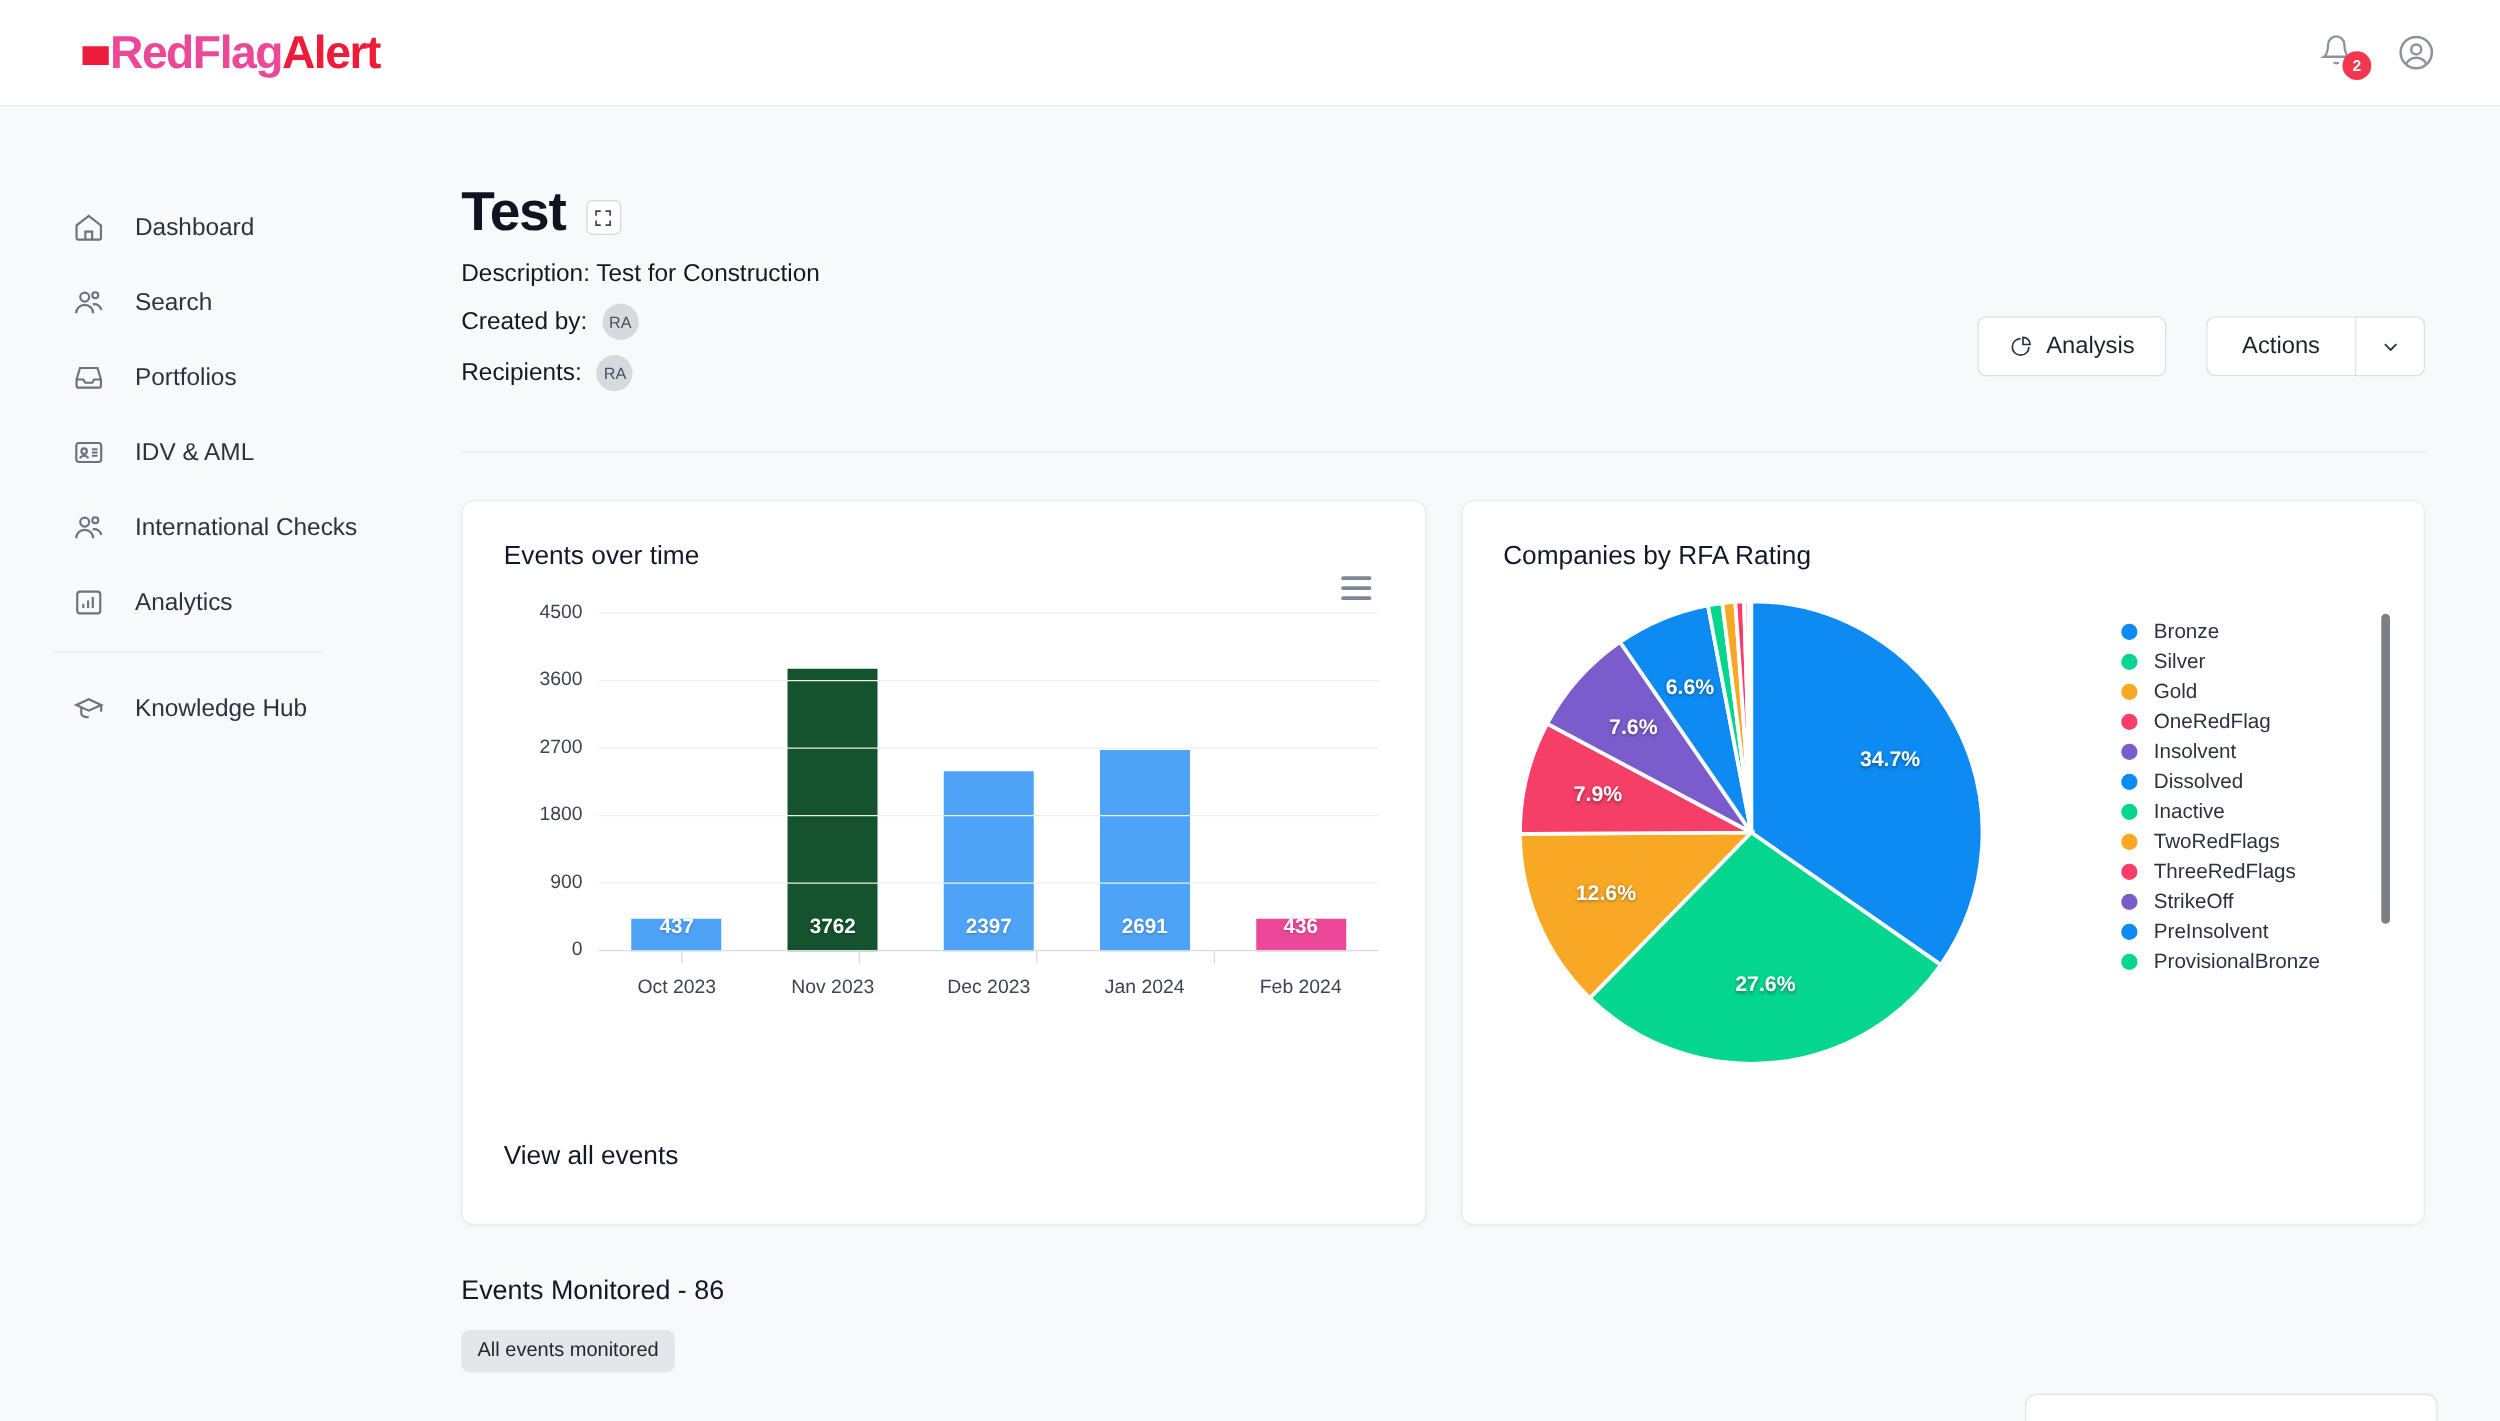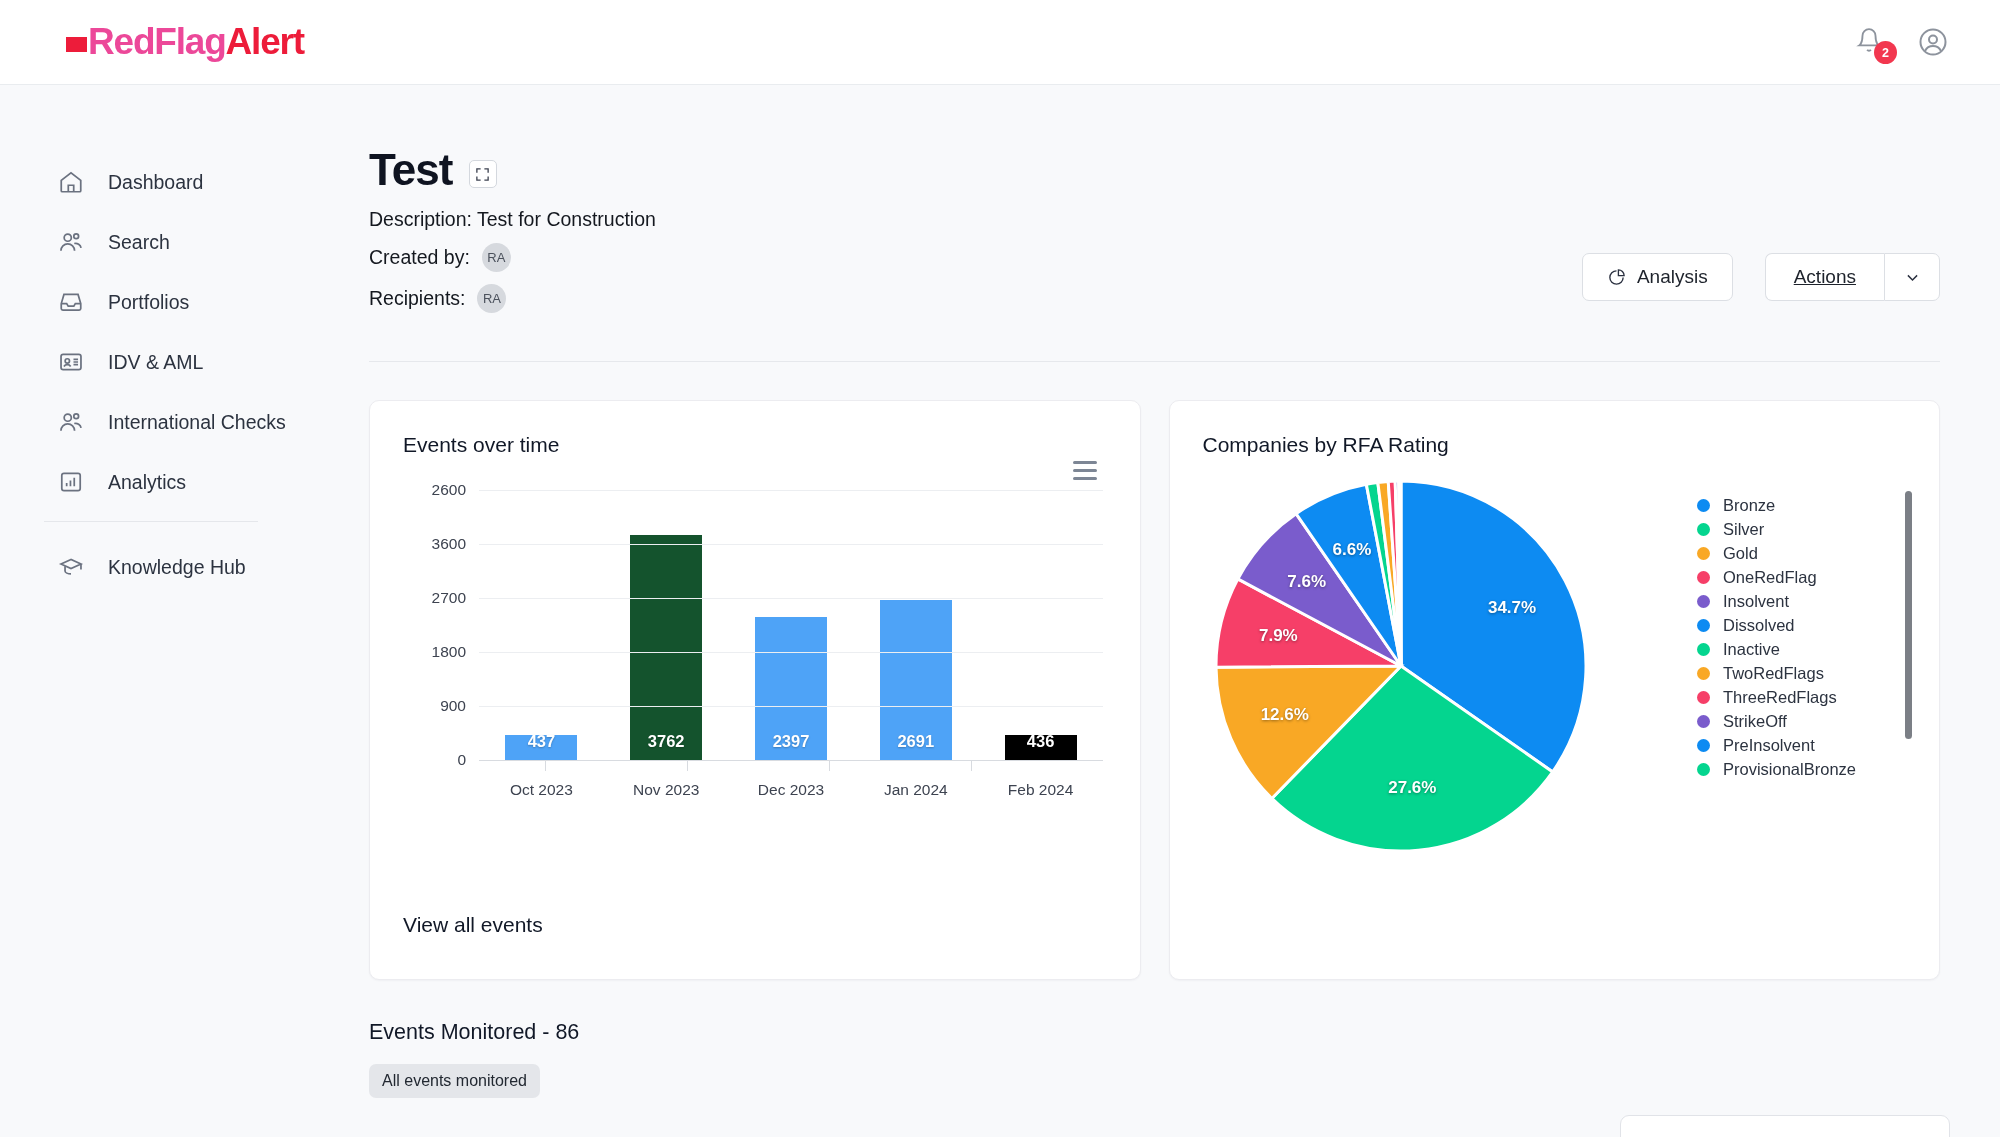--- a/index.html
+++ b/index.html
@@ -82,21 +82,21 @@
     font-size: 13px; font-weight: 500; margin-left: 12px;
   }
 
   .head-actions { position: absolute; top: 168px; right: 60px; display: flex; gap: 32px; }
   .btn {
     height: 48px; background: #fff; border: 1px solid #dcdfe4; border-radius: 7px;
     display: flex; align-items: center; justify-content: center; gap: 11px;
     font-size: 19px; color: #1d222b; cursor: pointer; padding: 0 24px;
   }
   .btn-split { display: flex; }
-  .btn-split .btn { border-radius: 7px 0 0 7px; border-right: none; padding: 0 28px; text-decoration: underline; }
+  .btn-split .btn { border-radius: 7px 0 0 7px; border-right: none; padding: 0 28px; }
   .btn-caret {
     width: 56px; height: 48px; background: #fff;
     border: 1px solid #dcdfe4; border-radius: 0 7px 7px 0;
     display: flex; align-items: center; justify-content: center; cursor: pointer;
   }
 
   .head-rule { height: 1px; background: #e6e8ec; margin: 48px 60px 0 39px; }
 
   
   .cards { display: flex; gap: 28px; padding: 38px 60px 0 39px; }
@@ -336,42 +336,42 @@
                 <div class="bar" style="height: 53.2667%; background: rgb(78, 163, 247);">
                   <div class="bar-val">2397</div>
                 </div>
               </div>
               <div class="bar-slot">
                 <div class="bar" style="height: 59.8%; background: rgb(78, 163, 247);">
                   <div class="bar-val">2691</div>
                 </div>
               </div>
               <div class="bar-slot">
-                <div class="bar" style="height: 9.68889%; background: #000000;">
+                <div class="bar" style="height: 9.68889%; background: #ec4899;">
                   <div class="bar-val">436</div>
                 </div>
               </div>
             </div>
         <div class="gridline axis" style="bottom: 0%;">
               <div class="ytick">0</div>
             </div>
             <div class="gridline" style="bottom: 20%;">
               <div class="ytick">900</div>
             </div>
             <div class="gridline" style="bottom: 40%;">
               <div class="ytick">1800</div>
             </div>
             <div class="gridline" style="bottom: 60%;">
               <div class="ytick">2700</div>
             </div>
             <div class="gridline" style="bottom: 80%;">
               <div class="ytick">3600</div>
             </div>
             <div class="gridline" style="bottom: 100%;">
-              <div class="ytick">2600</div>
+              <div class="ytick">4500</div>
             </div>
           </div>
         <div class="xticks" id="xticks">
             <div class="xtick">Oct 2023</div>
             <div class="xtick">Nov 2023</div>
             <div class="xtick">Dec 2023</div>
             <div class="xtick">Jan 2024</div>
             <div class="xtick">Feb 2024</div>
           </div>
       <div class="xsep" style="left: 20%;"></div>

